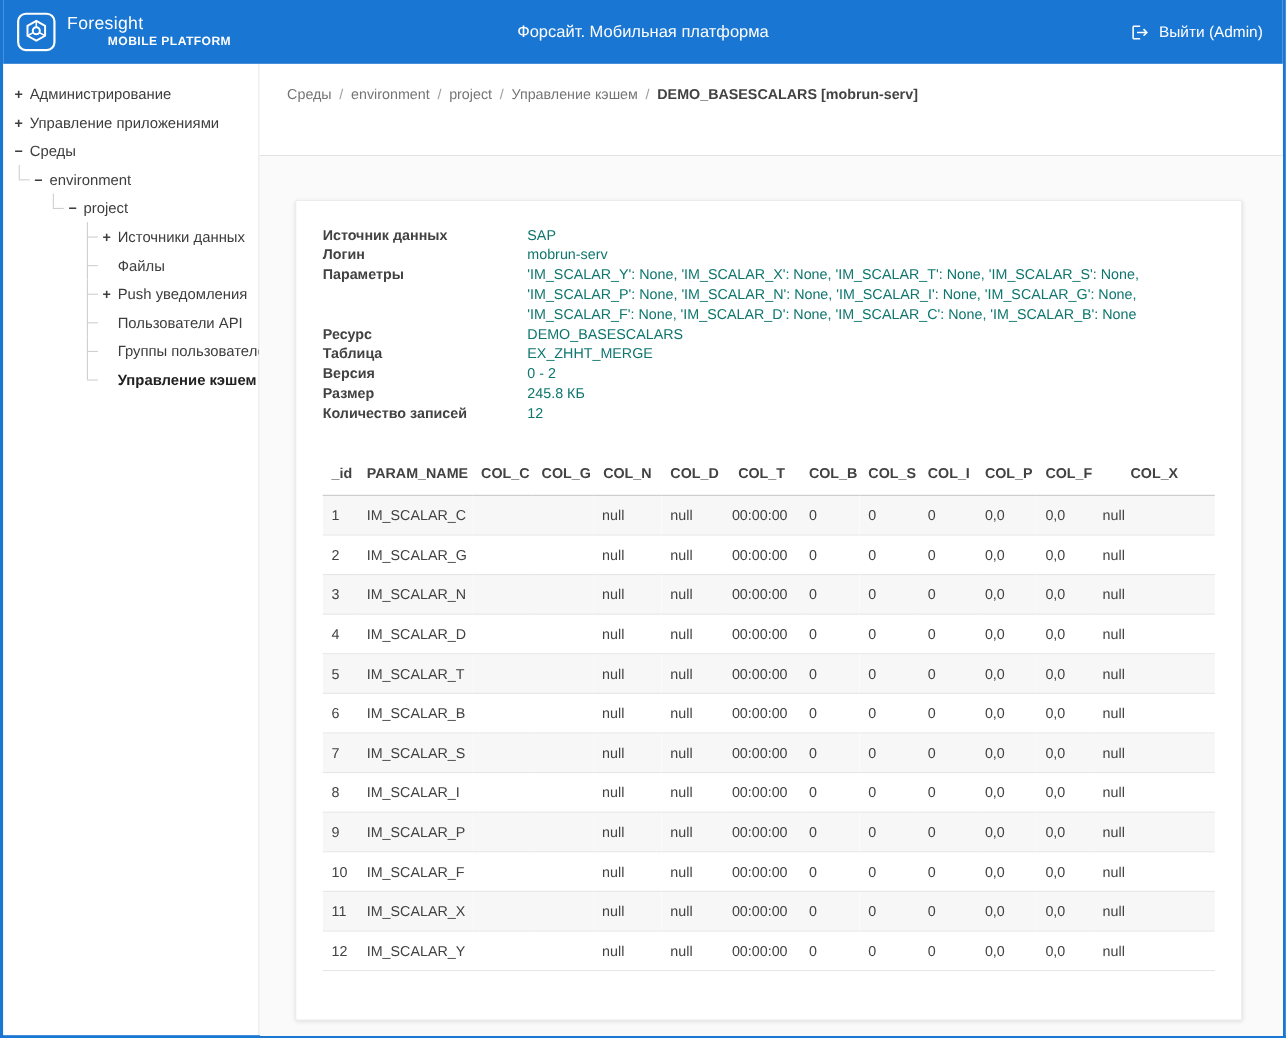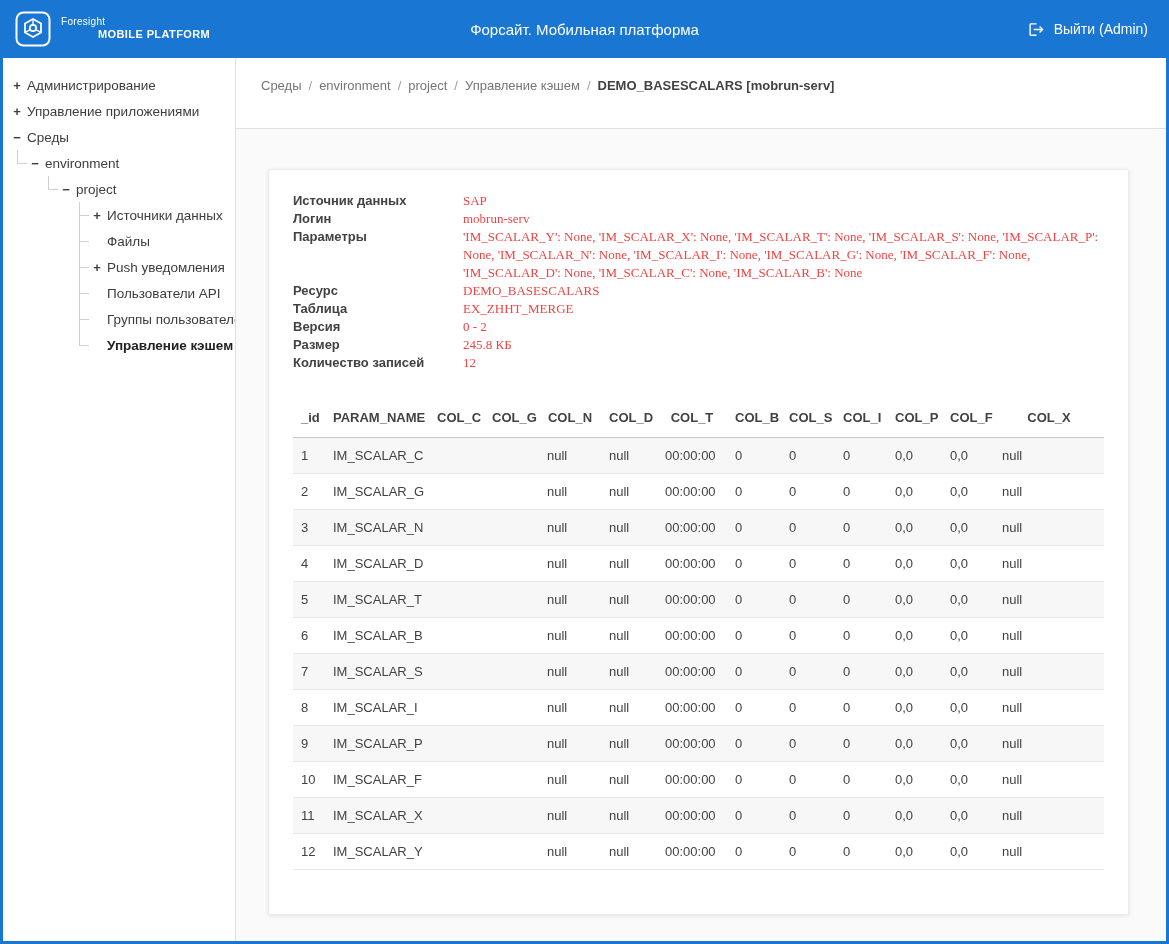--- a/index.html
+++ b/index.html
@@ -22,21 +22,21 @@
     height:58px; flex-shrink:0;
     background:#1976d2;
     display:flex; align-items:center;
     padding:0 18px 0 12px;
     position:relative;
     color:#fff;
   }
   .brand { display:flex; align-items:center; gap:10px; cursor:pointer; }
   .logo-box { width:36px; height:36px; display:block; }
   .brand-text { display:flex; flex-direction:column; line-height:1.25; }
-  .brand-name { font-size:10px; letter-spacing:.3px; }
+  .brand-name { font-size:16px; letter-spacing:.3px; }
   .brand-sub { font-size:11px; font-weight:700; letter-spacing:.4px;margin-left:37px; }
   .app-title {
     position:absolute; left:50%; top:50%;
     transform:translate(-50%,-50%);
     font-size:15px; white-space:nowrap;
   }
   .logout {
     margin-left:auto;
     display:flex; align-items:center; gap:9px;
     background:none; border:none; color:#fff;
@@ -74,21 +74,21 @@
   }
   .toggle {
     width:12px; margin-right:4px; flex-shrink:0;
     font-weight:700; text-align:center; font-size:13px; color:#3d3d3d;
   }
   .tree-label { color:#3d3d3d; }
   .tree-row.active .tree-label { font-weight:700; color:#212121; }
   
   .content { flex:1; display:flex; flex-direction:column; min-width:0; background:#fff; }
   .content-head { padding:20px 24px 22px 25px; border-bottom:1px solid #e0e0e0; background:#fff; }
-  .breadcrumb { font-size:13px; color:#757575; margin-bottom:13px; }
+  .breadcrumb { font-size:13px; color:#757575; margin-bottom:26px; }
   .crumb { cursor:pointer; }
   .crumb-sep { margin:0 7px; color:#9e9e9e; }
   .crumb.last { color:#424242; font-weight:700; cursor:default; }
   .page-title { font-size:21px; font-weight:400; color:#3d3d3d; }
   .content-body { flex:1; background:#fafafa; padding:40px 37px 30px 32px; overflow:auto; }
   .card {
     background:#fff;
     border:1px solid #ececec;
     border-radius:2px;
     box-shadow:0 1px 4px rgba(0,0,0,.10);
@@ -96,21 +96,21 @@
     min-height:100%;
   }
   
   .details { font-size:13px; margin-bottom:28px; }
   .detail-row { display:flex; }
   .detail-label {
     width:158px; flex-shrink:0;
     text-align:left; font-weight:700;
     color:#424242; line-height:18px;
   }
-  .detail-value { margin-left:12px; flex:1; color:#ef4444; line-height:18px;font-family:Liberation Serif, serif; }
+  .detail-value { margin-left:28px; flex:1; color:#0f766e; line-height:18px; }
   
   .data-table {
     width:100%; border-collapse:collapse;
     font-size:13px; table-layout:fixed; color:#424242;
   }
   .data-table th {
     text-align:center; font-weight:700;
     padding:10px 8px 12px 8px;
     border-bottom:1px solid #c9c9c9;
     white-space:nowrap; overflow:hidden;

